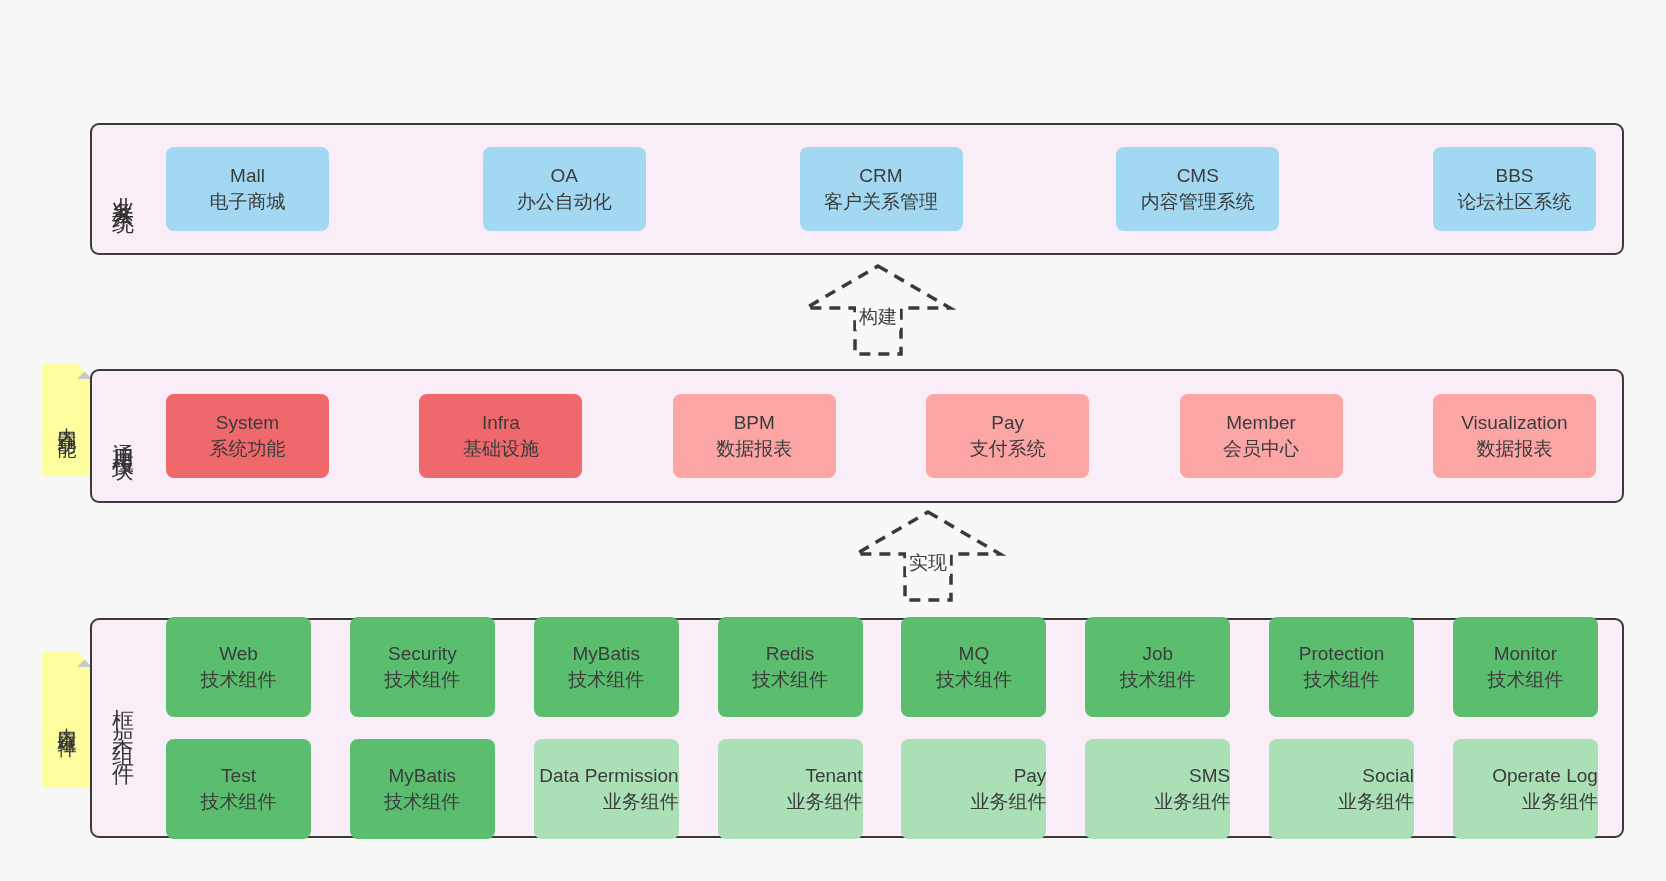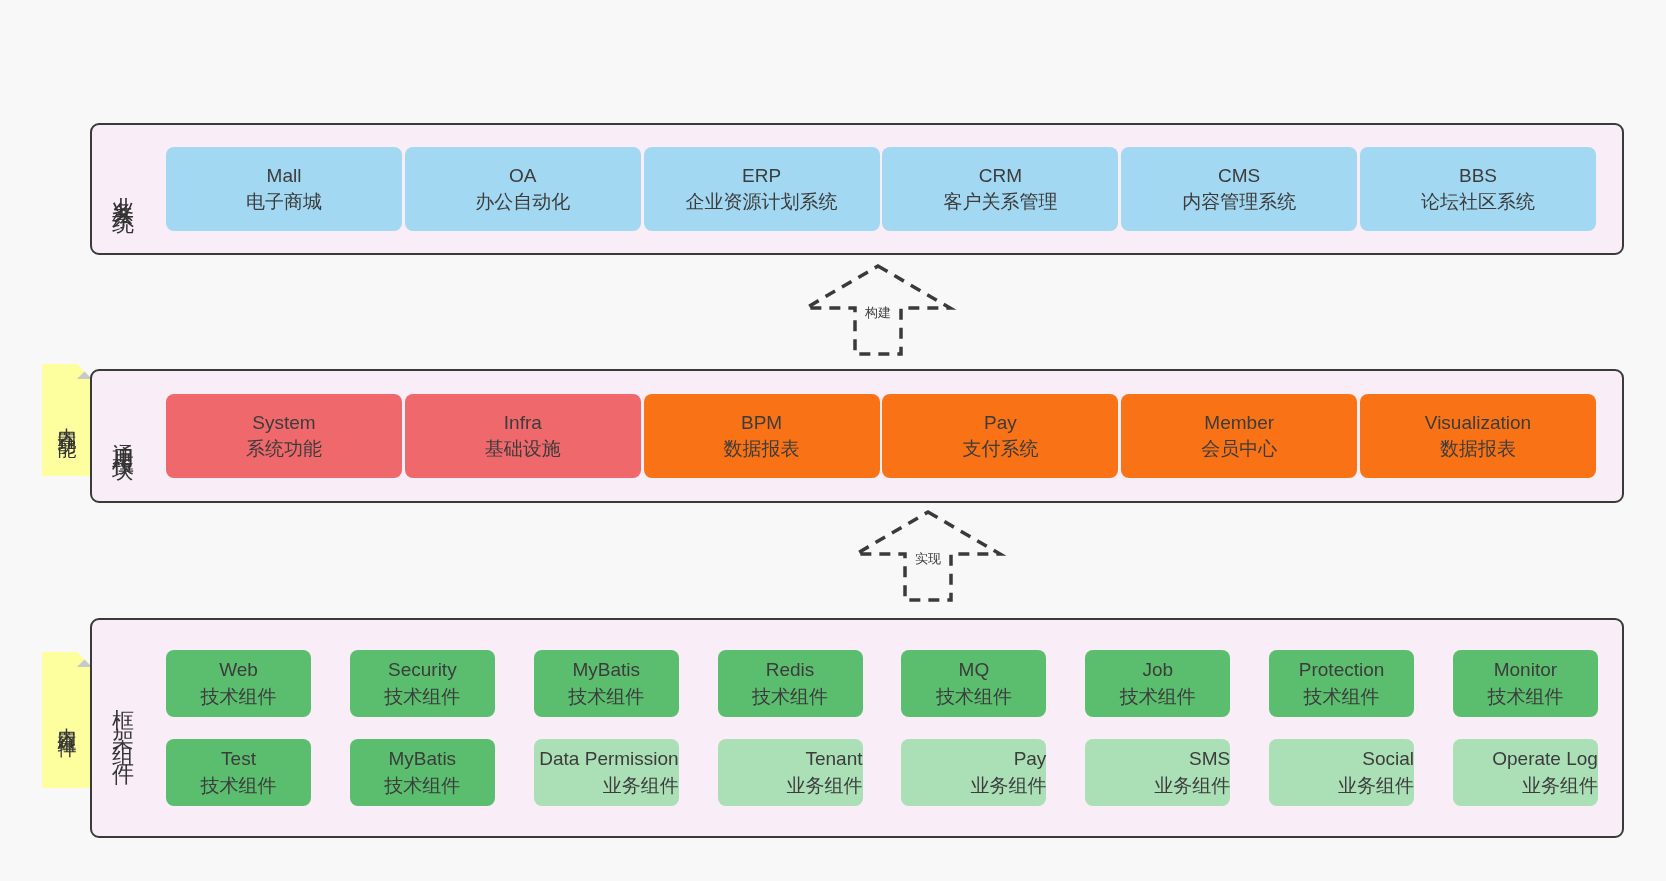--- a/index.html
+++ b/index.html
@@ -26,25 +26,25 @@
   .band-content{
     flex:1;display:flex;align-items:center;justify-content:space-between;
     padding:0 26px 0 28px;
   }
   #band3 .band-content{flex-direction:column;justify-content:center;gap:22px;padding:0 24px 0 28px;}
   .row{width:100%;display:flex;justify-content:space-between;}
   .node{
     border-radius:8px;display:flex;flex-direction:column;align-items:center;justify-content:center;
     text-align:center;font-size:19px;line-height:1.38;color:#3c3c3c;
   }
-  .w200{width:236px;height:84px;}
-  .w145{width:145px;height:67px;}
+  .w200{width:163px;height:84px;}
+  .w145{width:145px;height:100px;}
   .blue{background:#a3d8f2;}
   .red{background:#ef686b;text-align:right;}
-  .pink{background:#f97316;}
+  .pink{background:#fca5a5;}
   .green{background:#5abe6e;}
   .lgreen{background:#abdfb6;align-items:flex-end;}
   .sticky{
     position:absolute;left:42px;width:50px;background:#fdff9e;display:flex;z-index:0;
     clip-path:polygon(0 0, calc(100% - 15px) 0, 100% 15px, 100% 100%, 0 100%);
   }
   #sticky1{top:364px;height:112px;}
   #sticky2{top:652px;height:136px;}
   .fold{
     position:absolute;top:0;right:0;width:0;height:0;border-style:solid;
@@ -53,40 +53,36 @@
   .stext{
     margin:auto;writing-mode:vertical-rl;text-orientation:upright;
     font-size:19px;letter-spacing:4px;color:#333;white-space:nowrap;
   }
   .arrow{position:absolute;width:160px;height:96px;z-index:2;}
   #arrow1{left:798px;top:262px;}
   #arrow2{left:848px;top:508px;}
   .arrow svg{display:block;width:100%;height:100%;}
   .alabel{
     position:absolute;left:50%;top:42px;transform:translateX(-50%);
-    background:#f8f8f8;font-size:13px;color:#3c3c3c;padding:0 3px;white-space:nowrap;
+    background:#f8f8f8;font-size:19px;color:#3c3c3c;padding:0 3px;white-space:nowrap;
   }
 </style>
 </head>
 <body>
 
 <div class="band" id="band1">
   <div class="band-label">业务系统</div>
   <div class="band-content">
     <div class="node w200 blue">
       <span>Mall</span>
       <span>电子商城</span>
     </div>
     <div class="node w200 blue">
       <span>OA</span>
       <span>办公自动化</span>
-    </div>
-    <div class="node w200 blue">
-      <span>ERP</span>
-      <span>企业资源计划系统</span>
     </div>
     <div class="node w200 blue">
       <span>CRM</span>
       <span>客户关系管理</span>
     </div>
     <div class="node w200 blue">
       <span>CMS</span>
       <span>内容管理系统</span>
     </div>
     <div class="node w200 blue">

